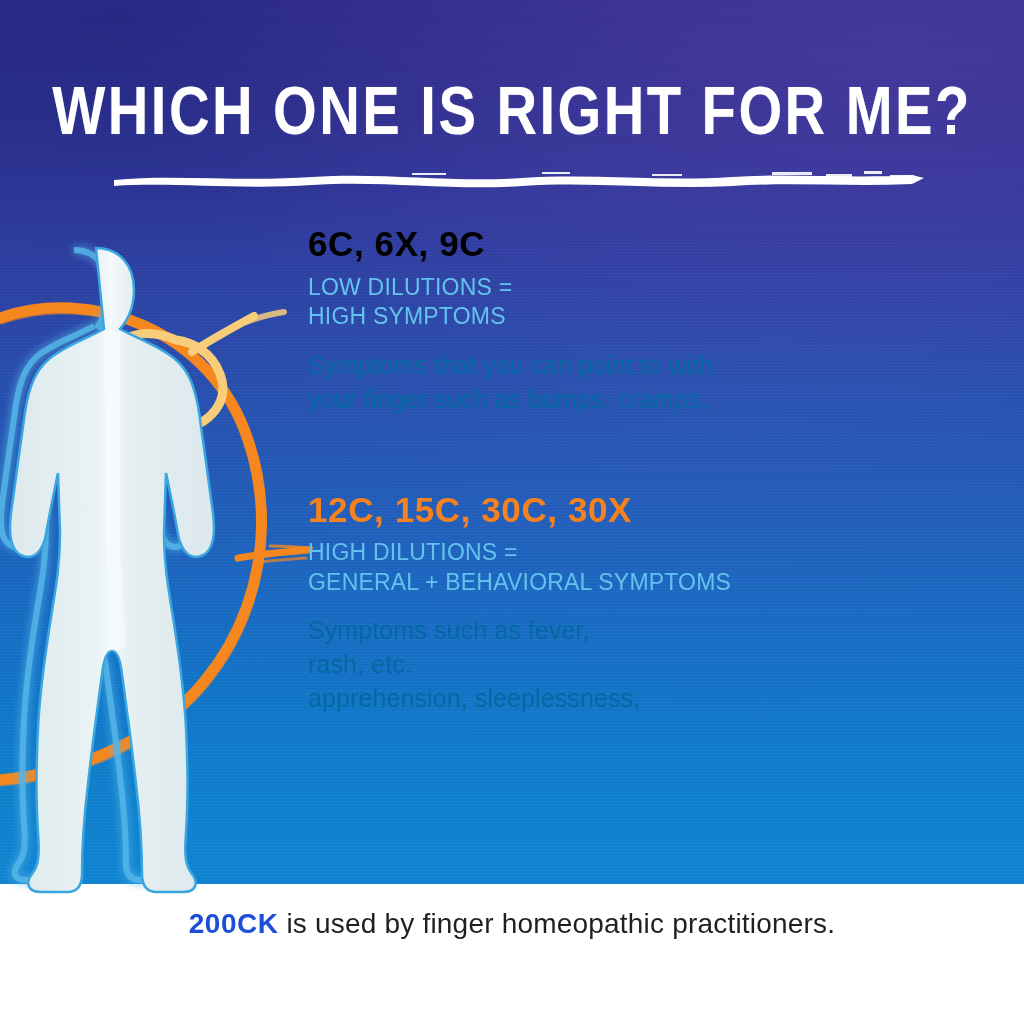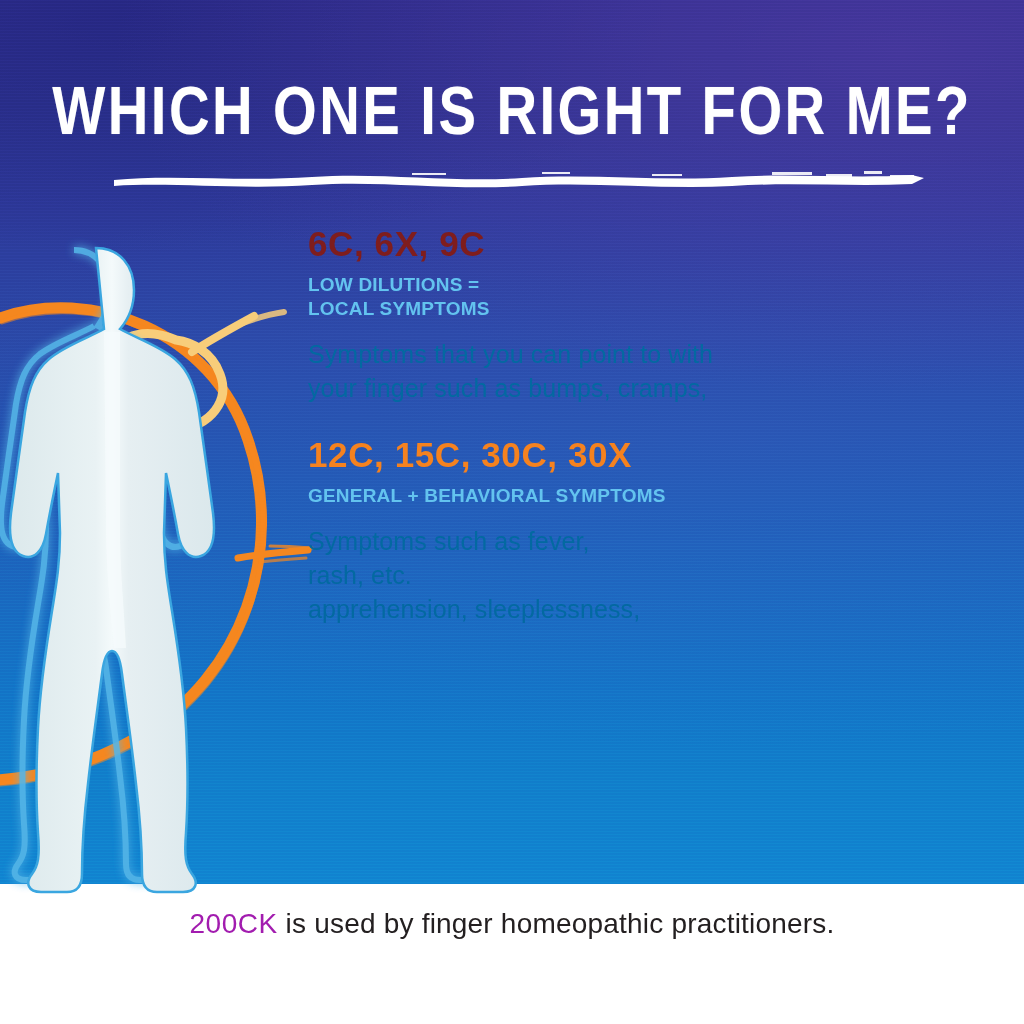--- a/index.html
+++ b/index.html
@@ -81,36 +81,36 @@
   
   .circle-wrap{
     position:absolute;left:-60px;top:190px;width:420px;height:660px;
   }
 
   
   .text-col{
     position:absolute;left:308px;top:226px;width:660px;
   }
   .block{margin:0;}
-  .block + .block{margin-top:32px;}
+  .block + .block{margin-top:76px;}
 
   .dose{
     font-weight:bold;
     font-size:35px;
     letter-spacing:0.6px;
     line-height:1.05;
     margin:0 0 10px 0;
   }
-  .dose.low{color:#7f1d1d;}
+  .dose.low{color:#000000;}
   .dose.high{color:#f5821f;}
 
   .subhead{
     color:#63c3ef;
-    font-weight:bold;
-    font-size:19px;
+    font-weight:normal;
+    font-size:23px;
     letter-spacing:0.2px;
     line-height:1.28;
     margin:0 0 16px 0;
   }
   .subhead .ln{display:block;}
 
   .body-copy{
     color:#0369a1;
     font-size:25px;
     line-height:1.36;
@@ -121,22 +121,22 @@
 
   
   .footer{
     position:absolute;left:0;top:908px;width:1024px;
     text-align:center;
     font-size:28px;
     color:#231f20;
     letter-spacing:0.2px;
   }
   .footer .code{
-    color:#a21caf;
-    font-weight:normal;
+    color:#1d4ed8;
+    font-weight:bold;
     letter-spacing:0.5px;
   }
 </style>
 </head>
 <body>
 
 <div class="poster">
 
   <div class="blue-panel"></div>
   <div class="panel-wash"></div>
@@ -274,31 +274,32 @@
     <path fill="#f6fbfc" opacity="0.75" d="M150,104 L166,104 L166,300 C166,340 170,380 172,420
          L160,420 C156,380 152,340 152,300 Z"></path>
   </svg>
 
   <div class="text-col">
 
     <div class="block">
       <div class="dose low">6C, 6X, 9C</div>
       <div class="subhead">
         <span class="ln">LOW DILUTIONS =</span>
-        <span class="ln">LOCAL SYMPTOMS</span>
+        <span class="ln">HIGH SYMPTOMS</span>
       </div>
       <div class="body-copy">
         <span class="ln">Symptoms that you can point to with</span>
         <span class="ln">your finger such as bumps, cramps,</span>
       </div>
     </div>
 
     <div class="block">
       <div class="dose high">12C, 15C, 30C, 30X</div>
       <div class="subhead">
+        <span class="ln">HIGH DILUTIONS  =</span>
         <span class="ln">GENERAL + BEHAVIORAL SYMPTOMS</span>
       </div>
       <div class="body-copy">
         <span class="ln">Symptoms such as fever,</span>
         <span class="ln">rash, etc.</span>
         <span class="ln">apprehension, sleeplessness,</span>
       </div>
     </div>
 
   </div>

